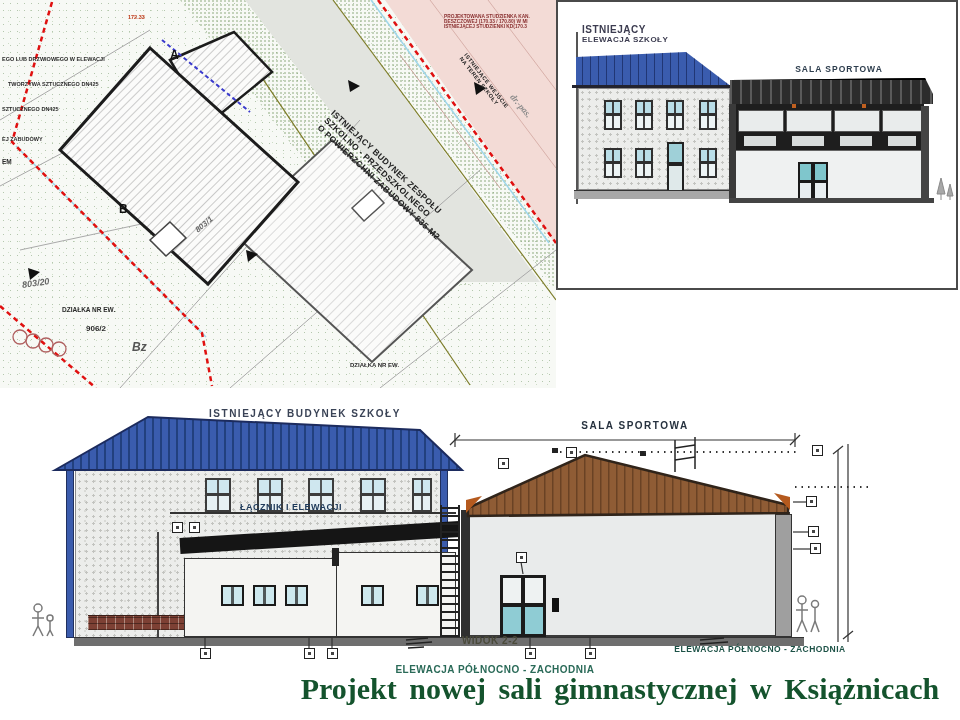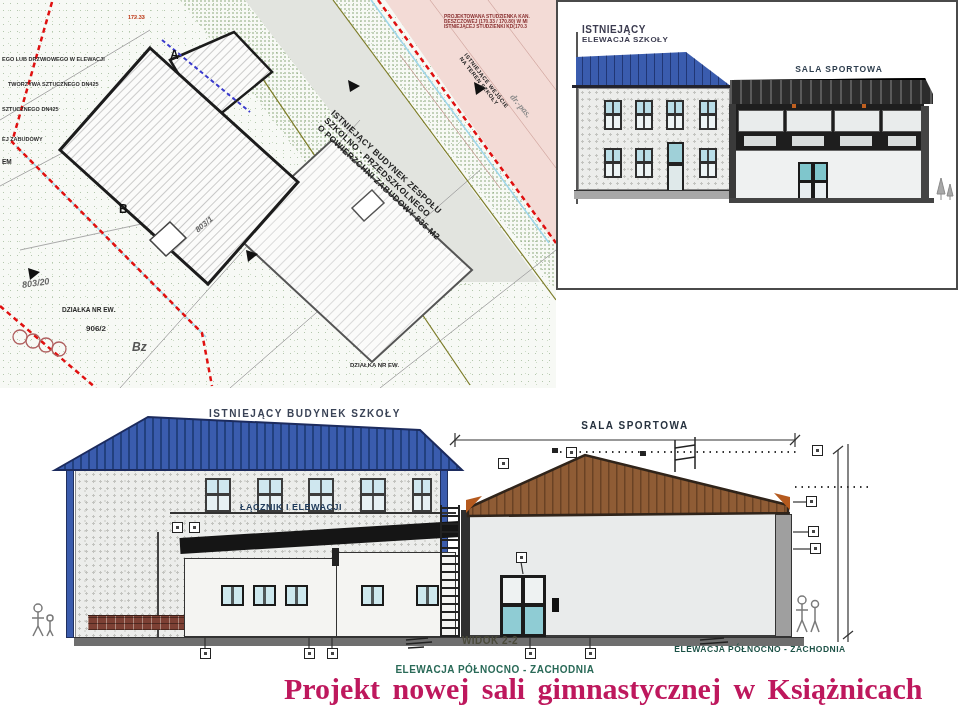--- a/index.html
+++ b/index.html
@@ -343,15 +343,15 @@
     <div class="callout" style="left:304px;top:256px;"></div>
     <div class="callout" style="left:327px;top:256px;"></div>
     <div class="callout" style="left:525px;top:256px;"></div>
     <div class="callout" style="left:585px;top:256px;"></div>
 
     <div class="lbl" style="left:640px;top:252px;width:240px;text-align:center;font-size:8.5px;color:#1d5247;letter-spacing:.5px;">ELEWACJA PÓŁNOCNO - ZACHODNIA</div>
     <div class="lbl" style="left:420px;top:243px;width:140px;text-align:center;font-size:10px;color:#4a4a3a;letter-spacing:.5px;">WIDOK 2-2</div>
     <div class="lbl" style="left:350px;top:272px;width:290px;text-align:center;font-size:10px;color:#2a6a58;letter-spacing:.5px;">ELEWACJA PÓŁNOCNO - ZACHODNIA</div>
   </div>
 
-  <div class="abs" style="left:284px;top:672px;width:672px;font-family:'Liberation Serif','DejaVu Serif',serif;font-weight:bold;font-size:30px;color:#be185d;word-spacing:5px;white-space:nowrap;">Projekt nowej sali gimnastycznej w Książnicach</div>
+  <div class="abs" style="left:284px;top:672px;width:672px;font-family:'Liberation Serif','DejaVu Serif',serif;font-weight:bold;font-size:30px;color:#14532d;word-spacing:5px;white-space:nowrap;text-align:center;">Projekt nowej sali gimnastycznej w Książnicach</div>
 
 </div>
 
 </body></html>

